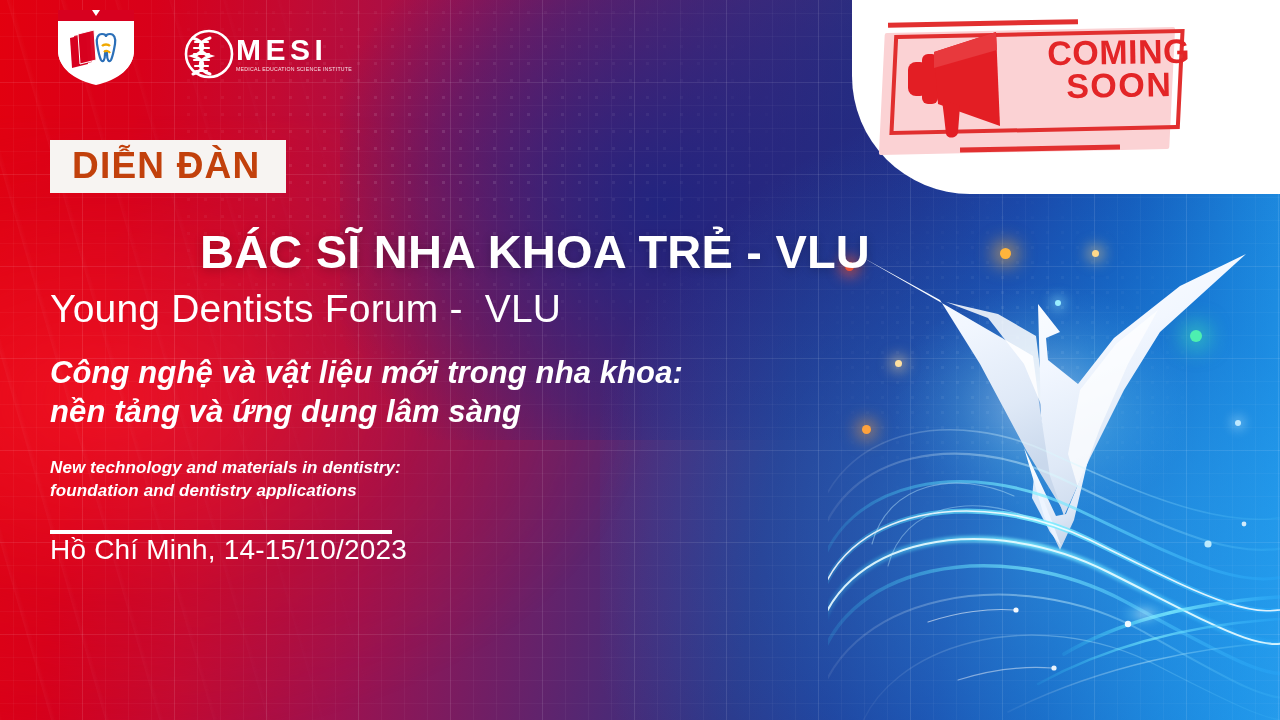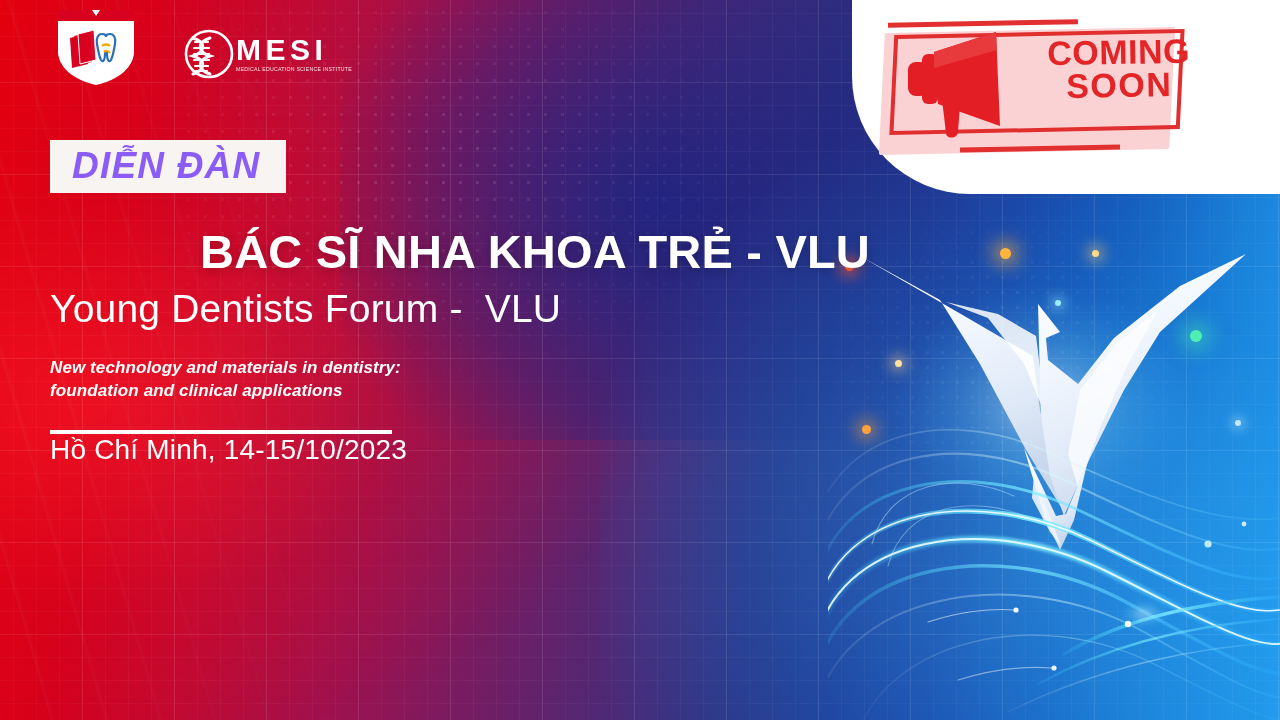--- a/index.html
+++ b/index.html
@@ -211,23 +211,23 @@
   
   .content { position:absolute; left:50px; top:140px; z-index:5; width:820px; }
 
   .badge {
     display:inline-block;
     background:#f7f4f2;
     padding:7px 26px 9px 22px;
     margin-bottom:34px;
   }
   .badge span {
-    color:#8b5cf6;
-    font-family:"Liberation Sans", sans-serif;
-    font-weight:bold; font-style:italic;
+    color:#c2410c;
+    font-family:"Liberation Sans", sans-serif;
+    font-weight:bold; 
     font-size:37px; line-height:1;
     letter-spacing:1.2px;
     display:block;
   }
 
   .title-main {
     color:#ffffff;
     font-family:"Liberation Sans", sans-serif;
     font-weight:bold;
     font-size:47px;
@@ -453,24 +453,28 @@
   <div class="content">
 
     <div class="badge">
       <span>DIỄN ĐÀN</span>
     </div>
 
     <div class="title-main">BÁC SĨ NHA KHOA TRẺ - VLU</div>
 
     <div class="title-en">Young Dentists Forum -  VLU</div>
 
+    <div class="theme-vi">
+      <div>Công nghệ và vật liệu mới trong nha khoa:</div>
+      <div>nền tảng và ứng dụng lâm sàng</div>
+    </div>
 
     <div class="theme-en">
       <div>New technology and materials in dentistry:</div>
-      <div>foundation and clinical applications</div>
+      <div>foundation and dentistry applications</div>
     </div>
 
     <div class="divider"></div>
 
     <div class="place-date">Hồ Chí Minh, 14-15/10/2023</div>
   </div>
 
 </div>
 
 </body></html>

